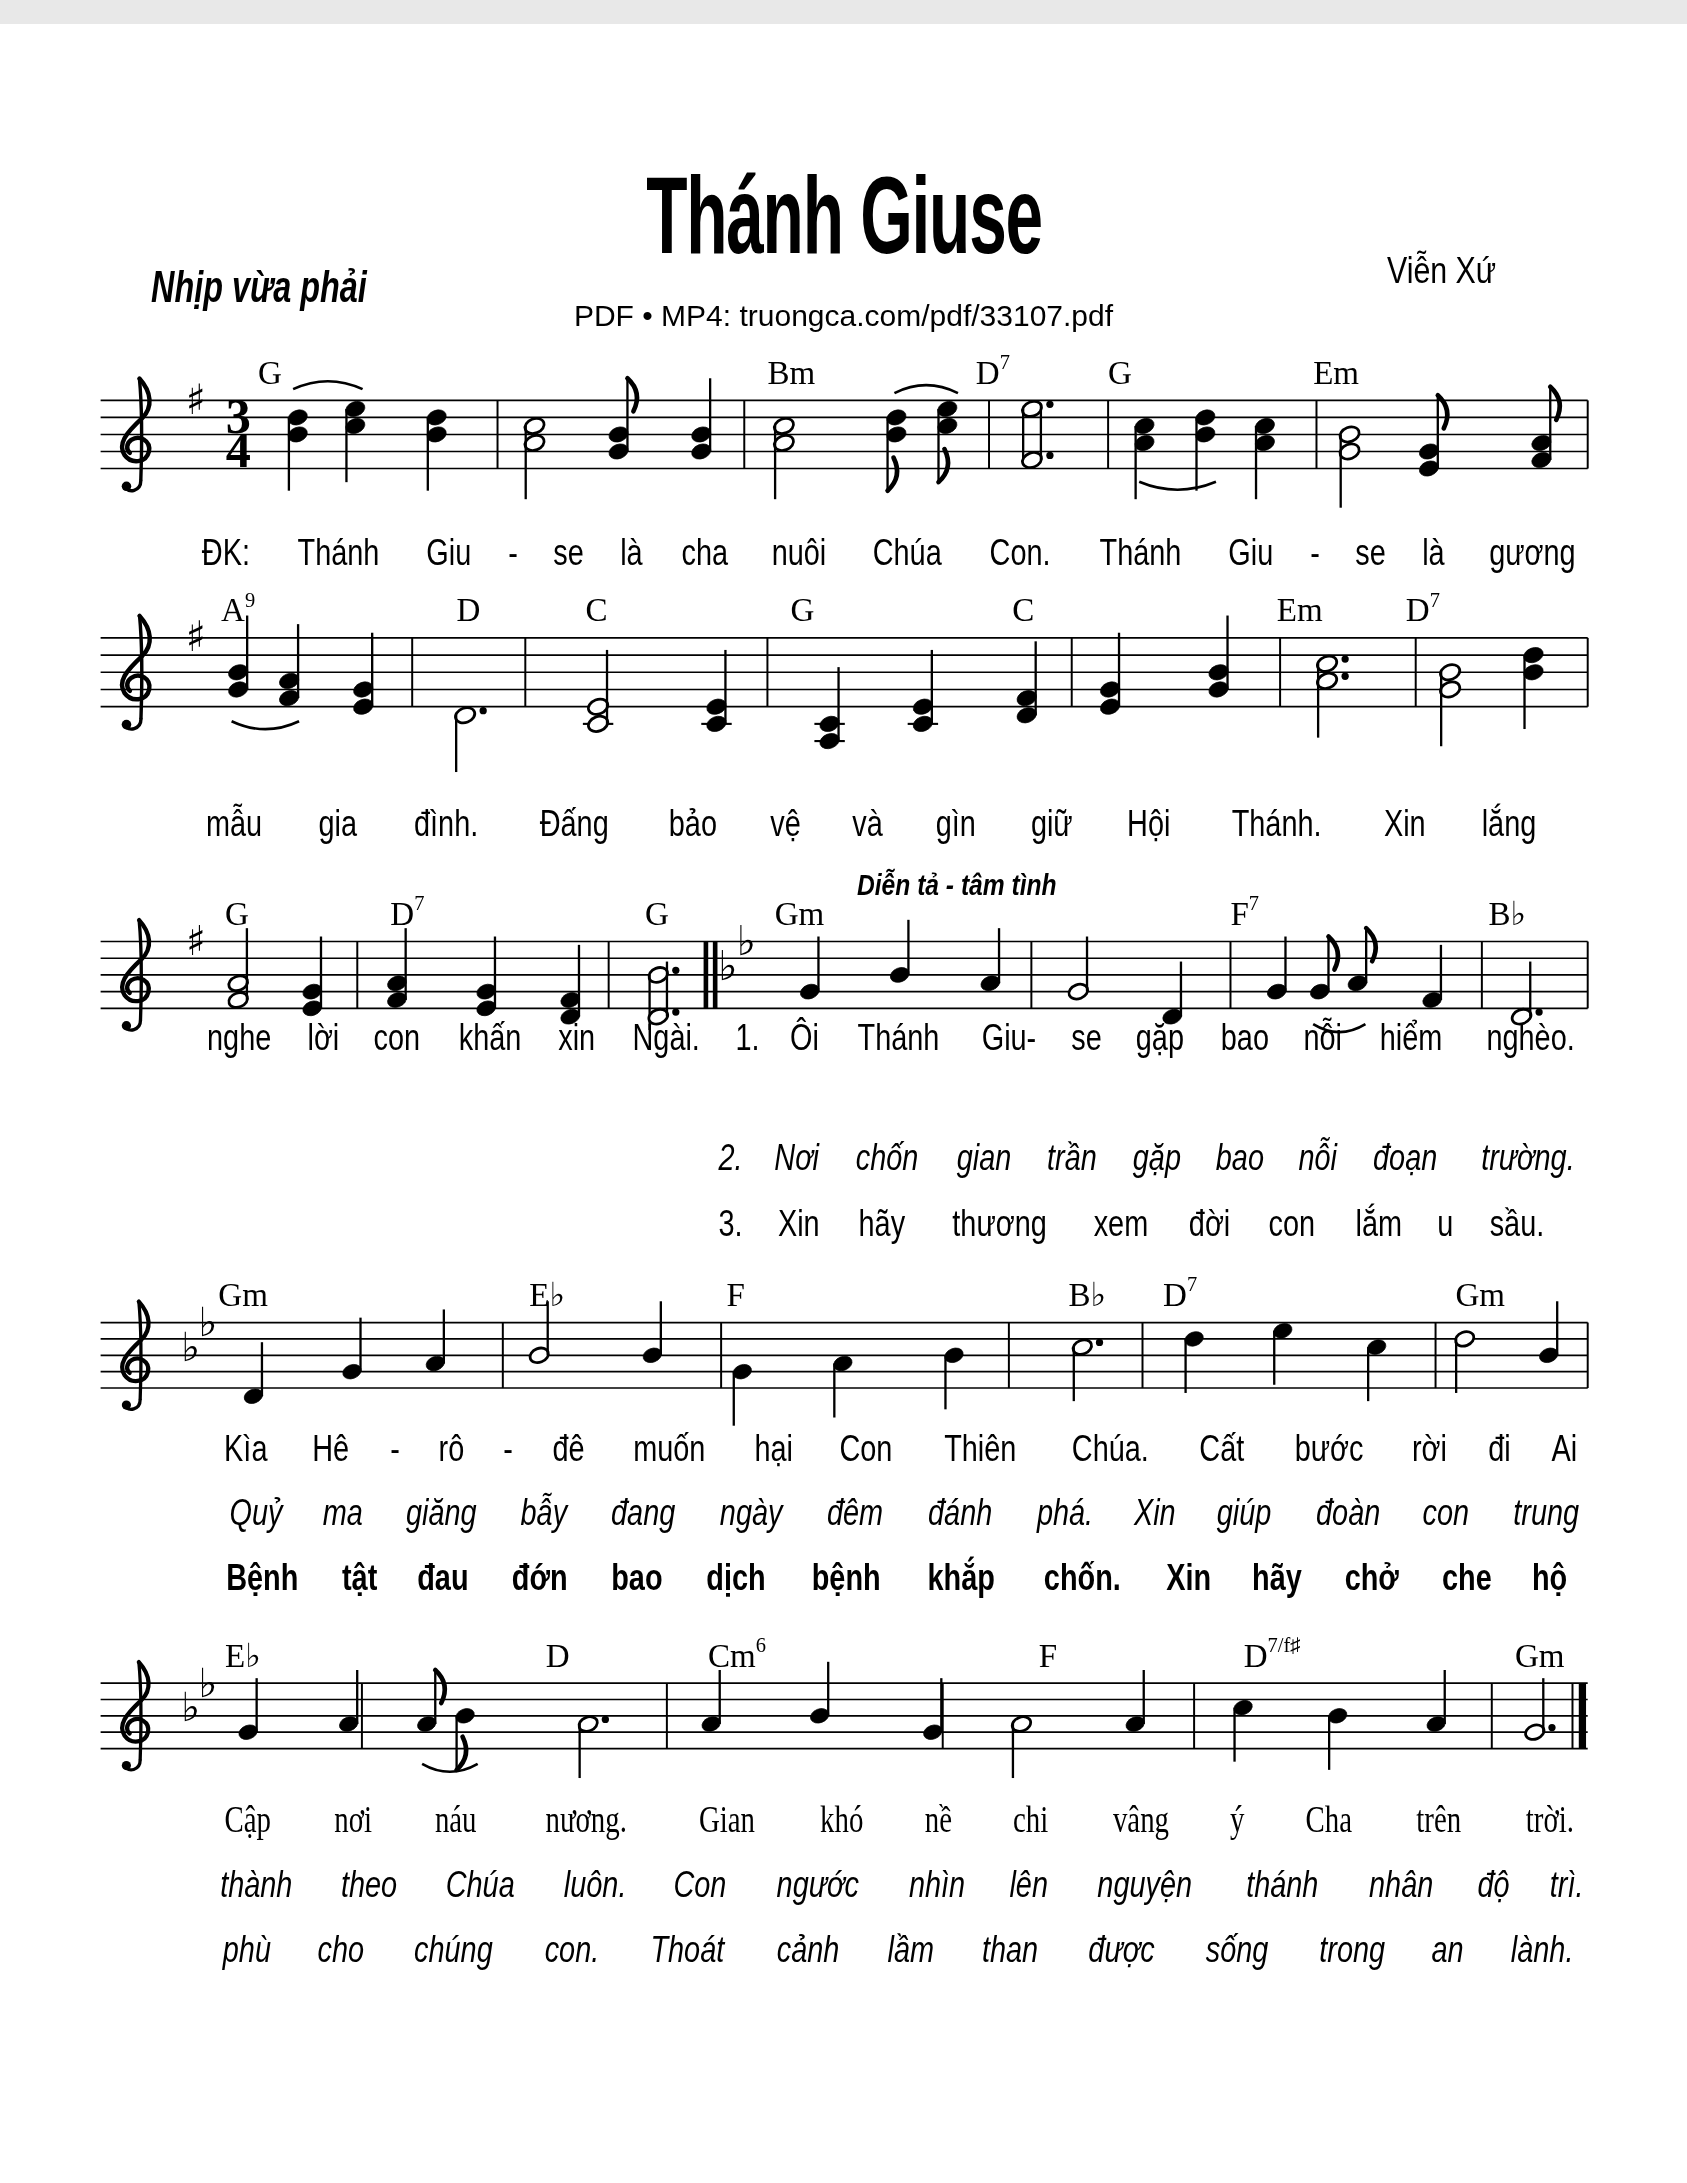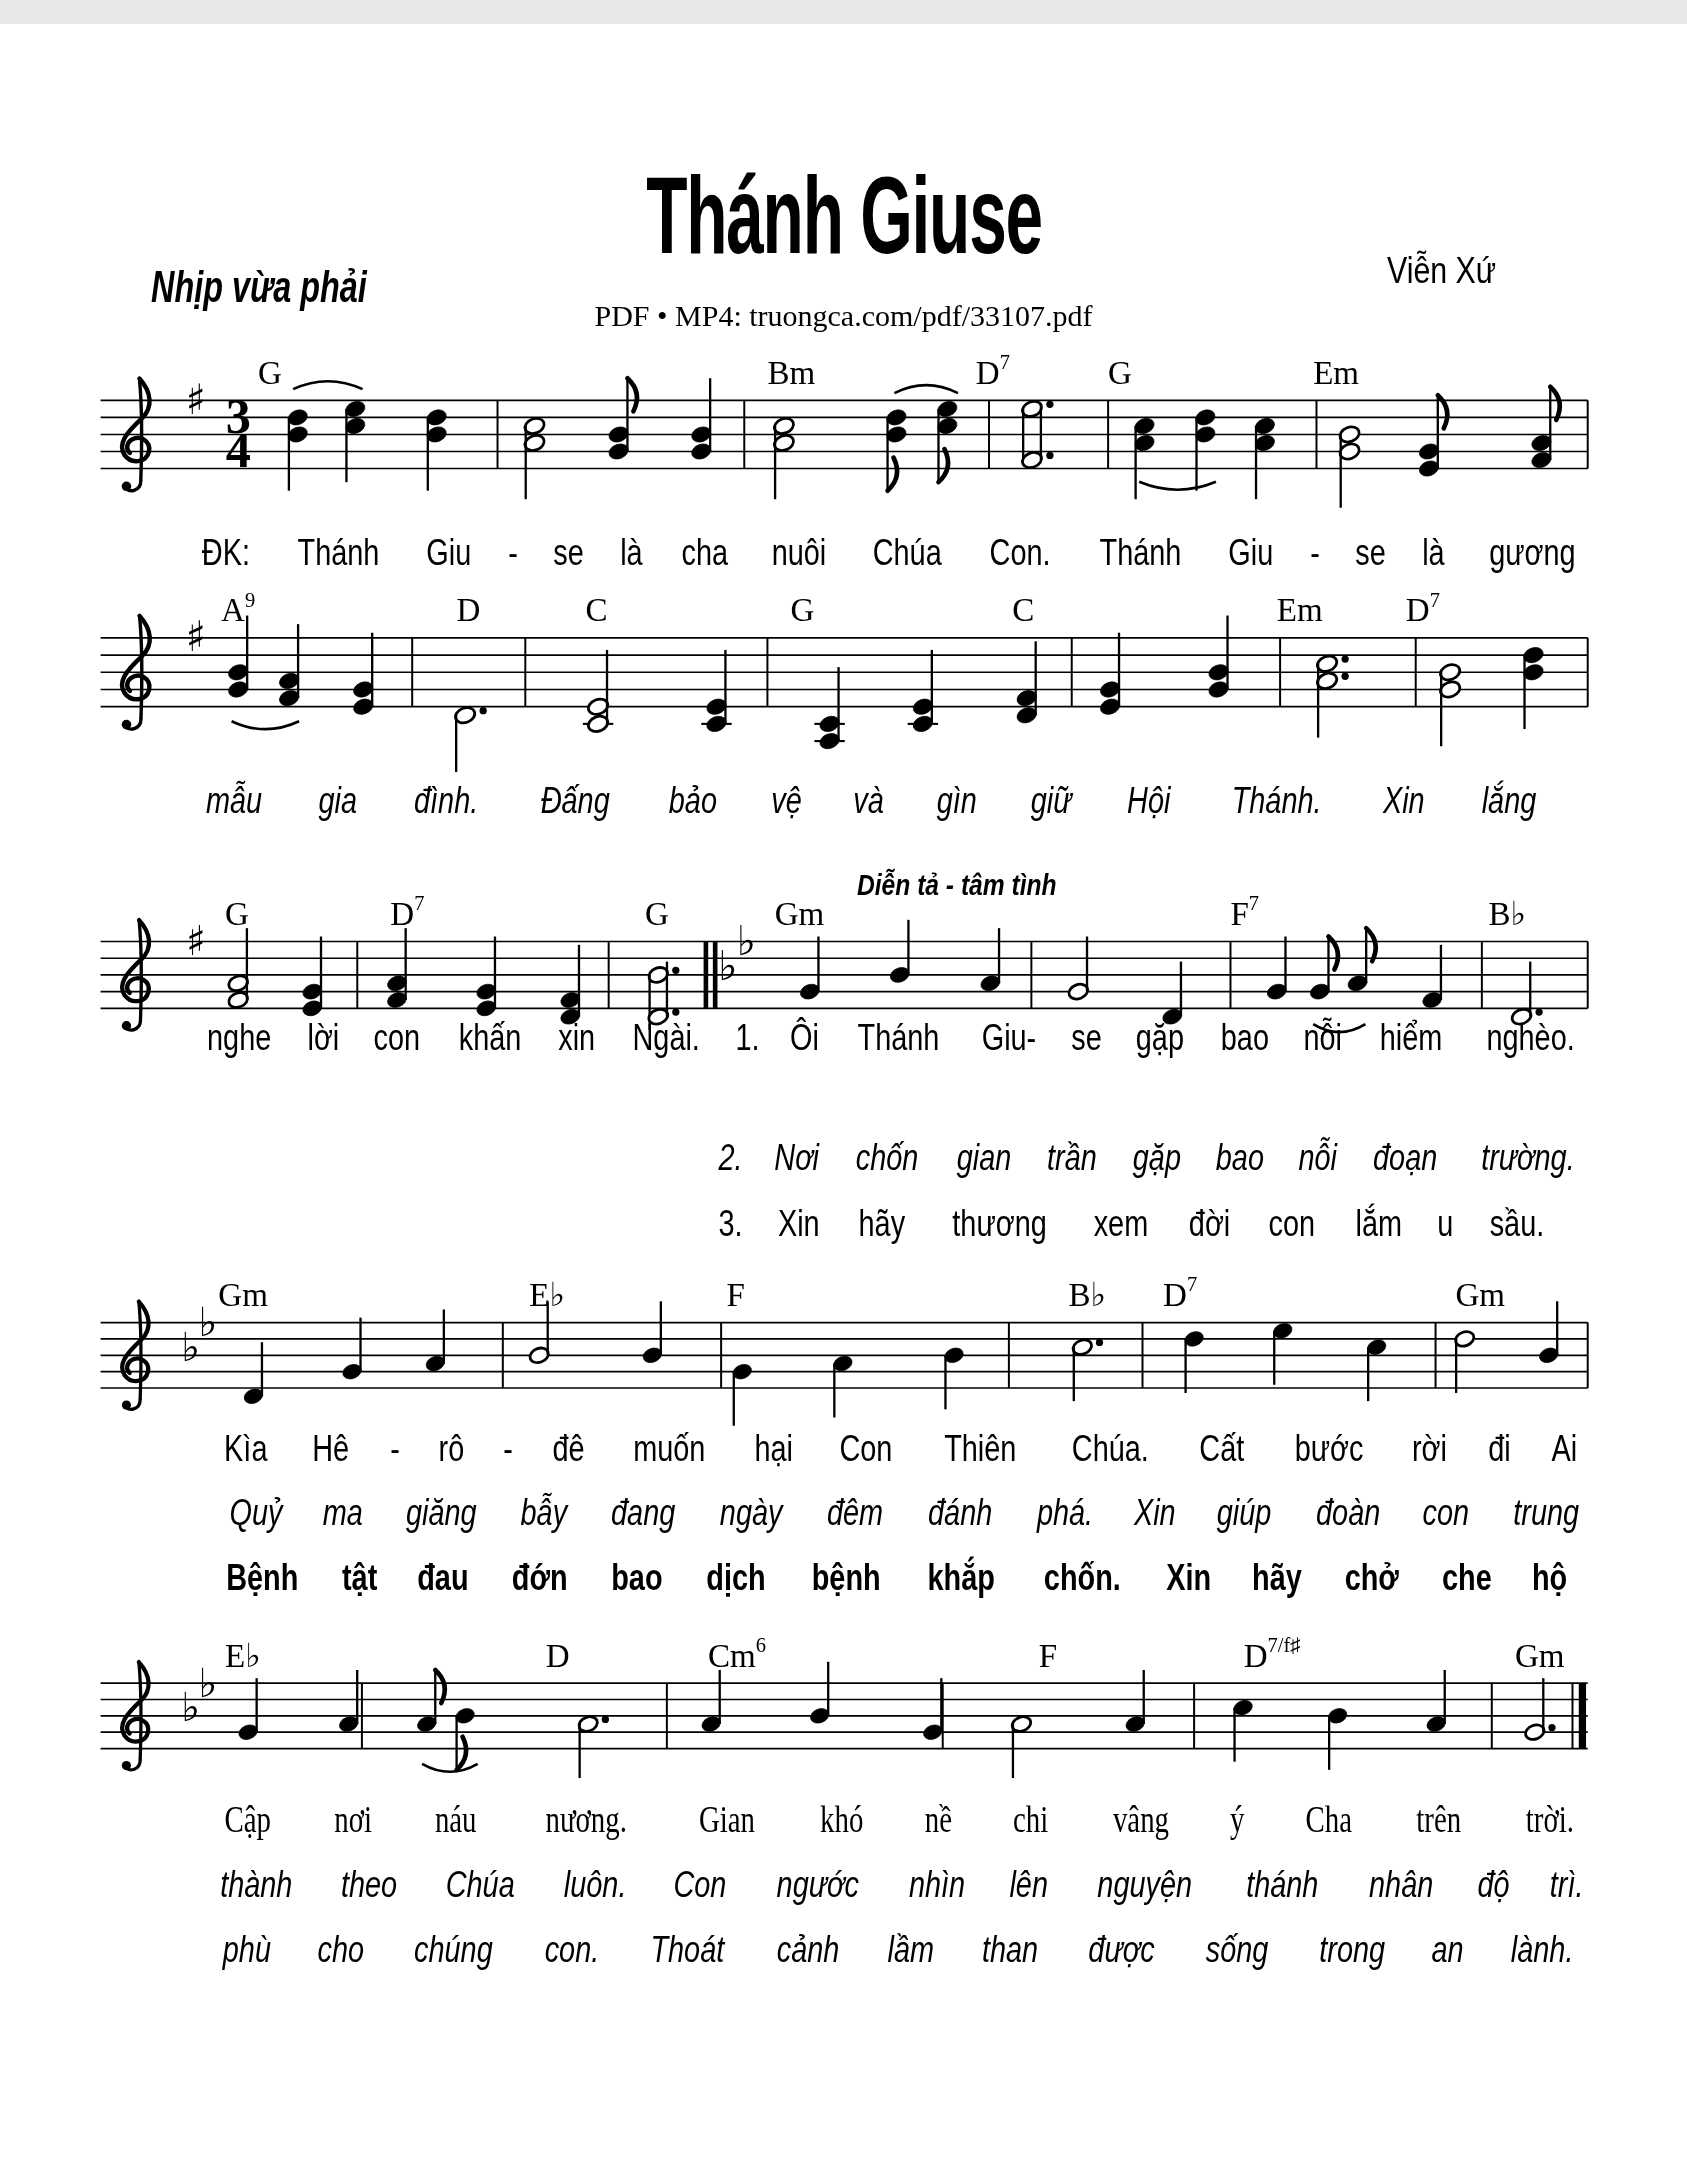--- a/index.html
+++ b/index.html
@@ -12,21 +12,21 @@
     left:50%;top:128px;margin:0;font-size:109px;font-weight:bold;white-space:nowrap;
     transform:translateX(-50%) scaleX(0.62);transform-origin:center top;letter-spacing:-2px;
     font-family:"Liberation Sans",sans-serif;
   }
   #tempo{
     left:151px;top:237px;font-size:45px;font-weight:bold;font-style:italic;white-space:nowrap;
     transform:scaleX(0.72);transform-origin:left top;
   }
   #source-link{
     left:50%;top:275px;font-size:30px;white-space:nowrap;
-    font-family:Liberation Serif, serif;transform:translateX(-50%);
+    font-family:Liberation Sans, sans-serif;transform:translateX(-50%);
   }
   #composer{
     right:191px;top:226px;font-size:37px;white-space:nowrap;
     transform:scaleX(0.82);transform-origin:right top;
   }
   #expression{
     left:857px;top:844px;font-size:30px;font-weight:bold;font-style:italic;white-space:nowrap;
     transform:scaleX(0.82);transform-origin:left top;
   }
   .lyric-line{
@@ -555,21 +555,21 @@
         <span>nuôi</span>
         <span>Chúa</span>
         <span>Con.</span>
         <span>Thánh</span>
         <span>Giu</span>
         <span>-</span>
         <span>se</span>
         <span>là</span>
         <span>gương</span>
       </div>
-      <div class="lyric-line" style="left: 198px; top: 757px; width: 1346px; font-style: italic;">
+      <div class="lyric-line" style="left: 198px; top: 780px; width: 1346px;">
         <span>mẫu</span>
         <span>gia</span>
         <span>đình.</span>
         <span>Đấng</span>
         <span>bảo</span>
         <span>vệ</span>
         <span>và</span>
         <span>gìn</span>
         <span>giữ</span>
         <span>Hội</span>

